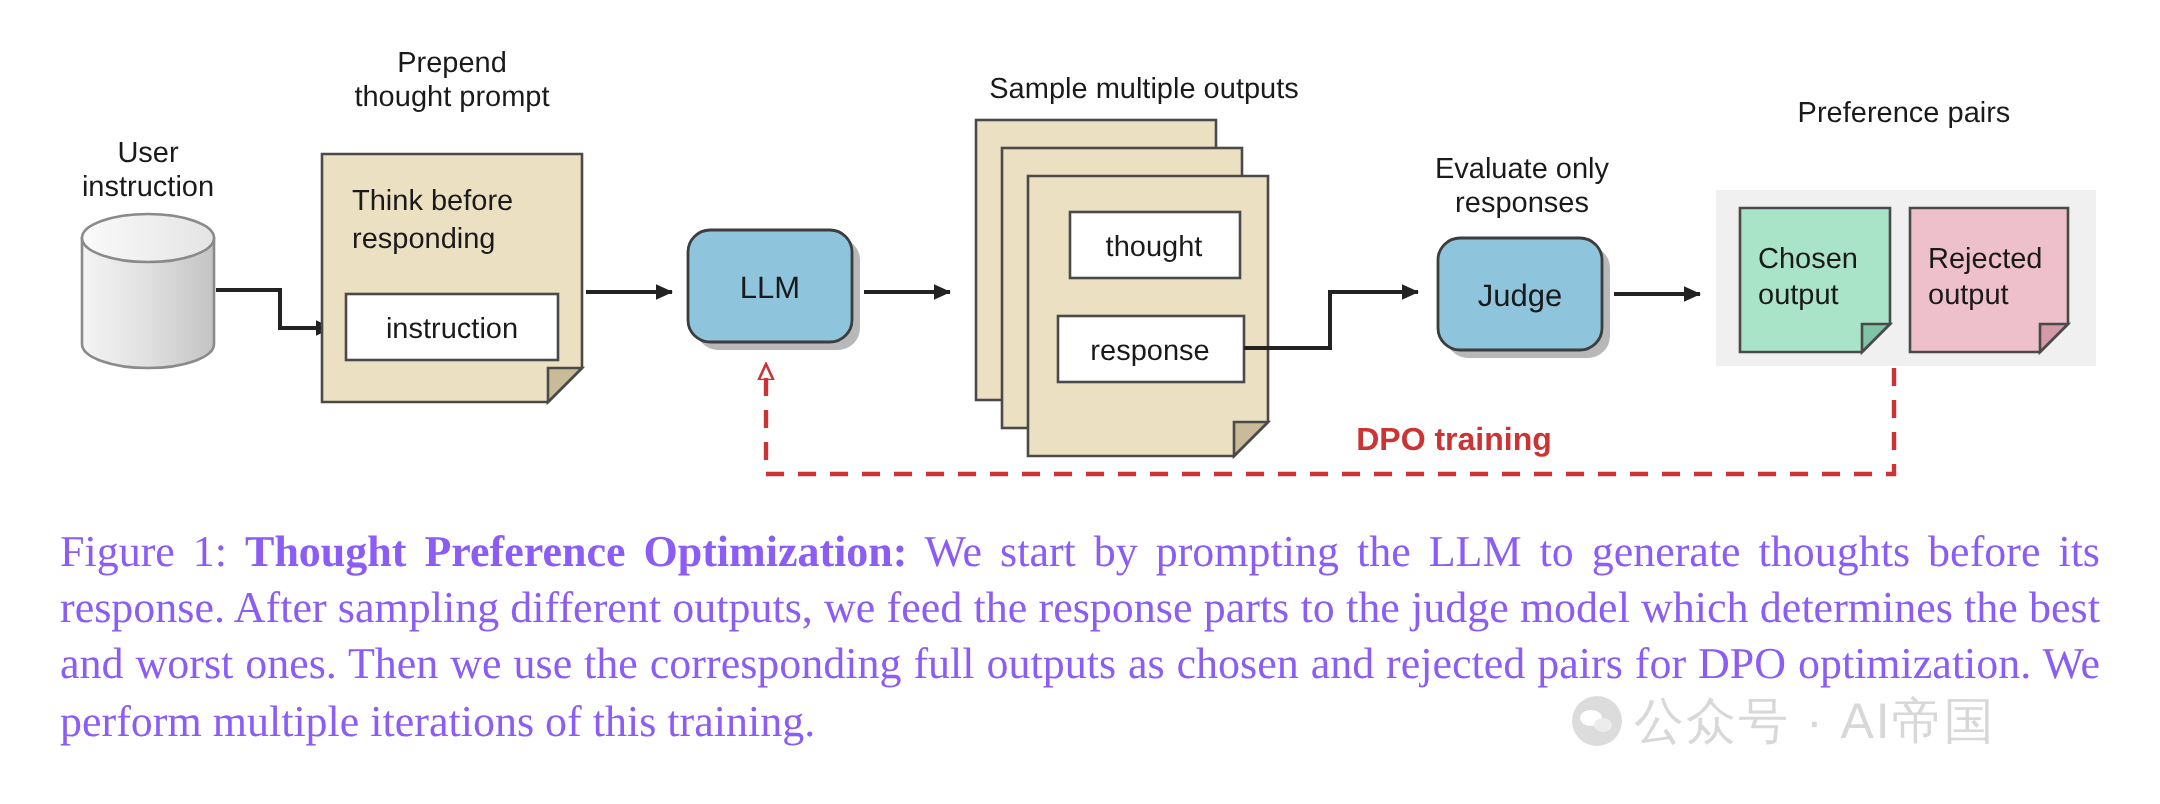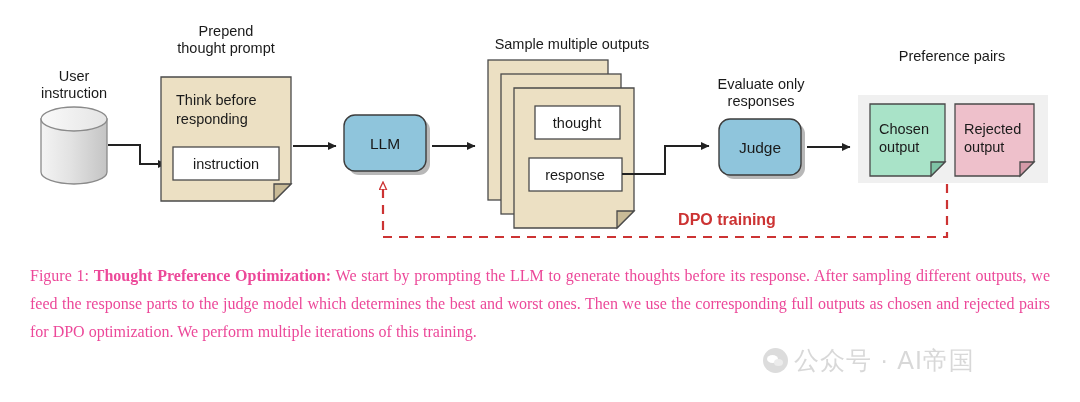--- a/index.html
+++ b/index.html
@@ -43,32 +43,32 @@
     font-size: 16px;
     font-weight: bold;
     fill: #cc3333;
   }
   .caption {
     position: absolute;
     left: 30px;
     top: 262px;
     width: 1020px;
     font-family: "Liberation Serif", serif;
-    font-size: 16px;
+    font-size: 22px;
     line-height: 28.2px;
-    color: #ec4899;
+    color: #8b5cf6;
     text-align: justify;
     text-justify: inter-word;
   }
   .caption b {
     font-weight: bold;
   }
   .watermark {
     position: absolute;
-    left: 763px;
+    left: 786px;
     top: 344px;
     display: flex;
     align-items: center;
     gap: 6px;
     opacity: 0.34;
     pointer-events: none;
   }
   .wm-logo {
     width: 25px;
     height: 25px;

